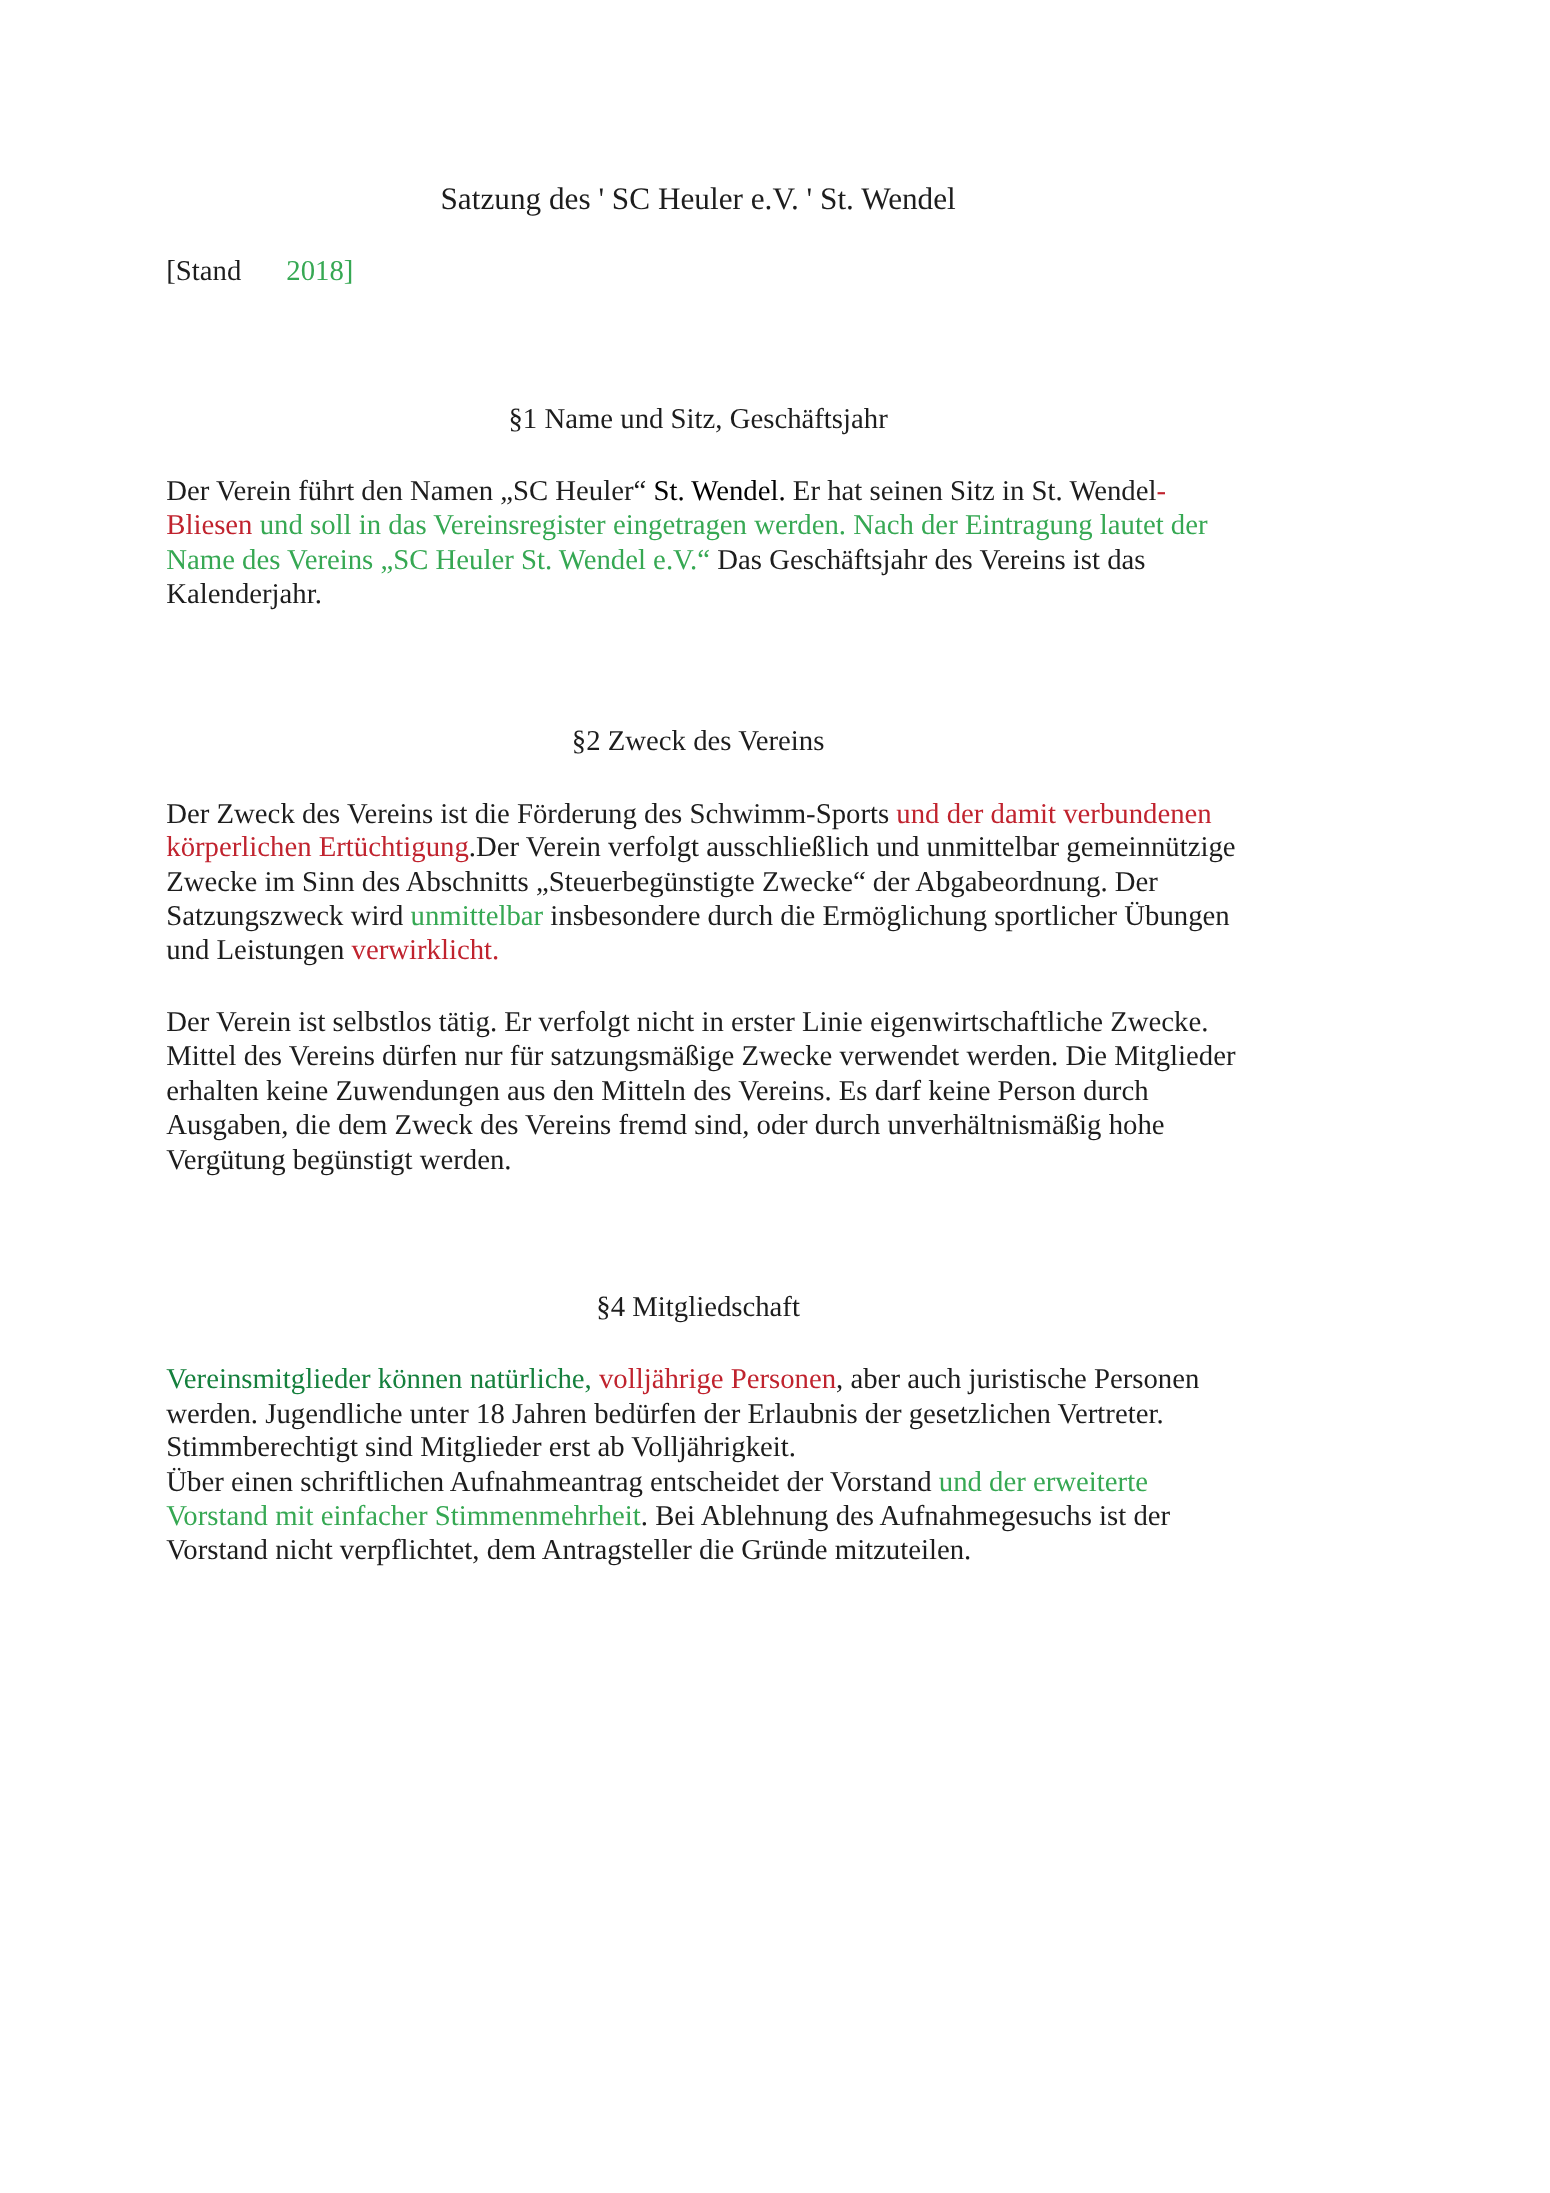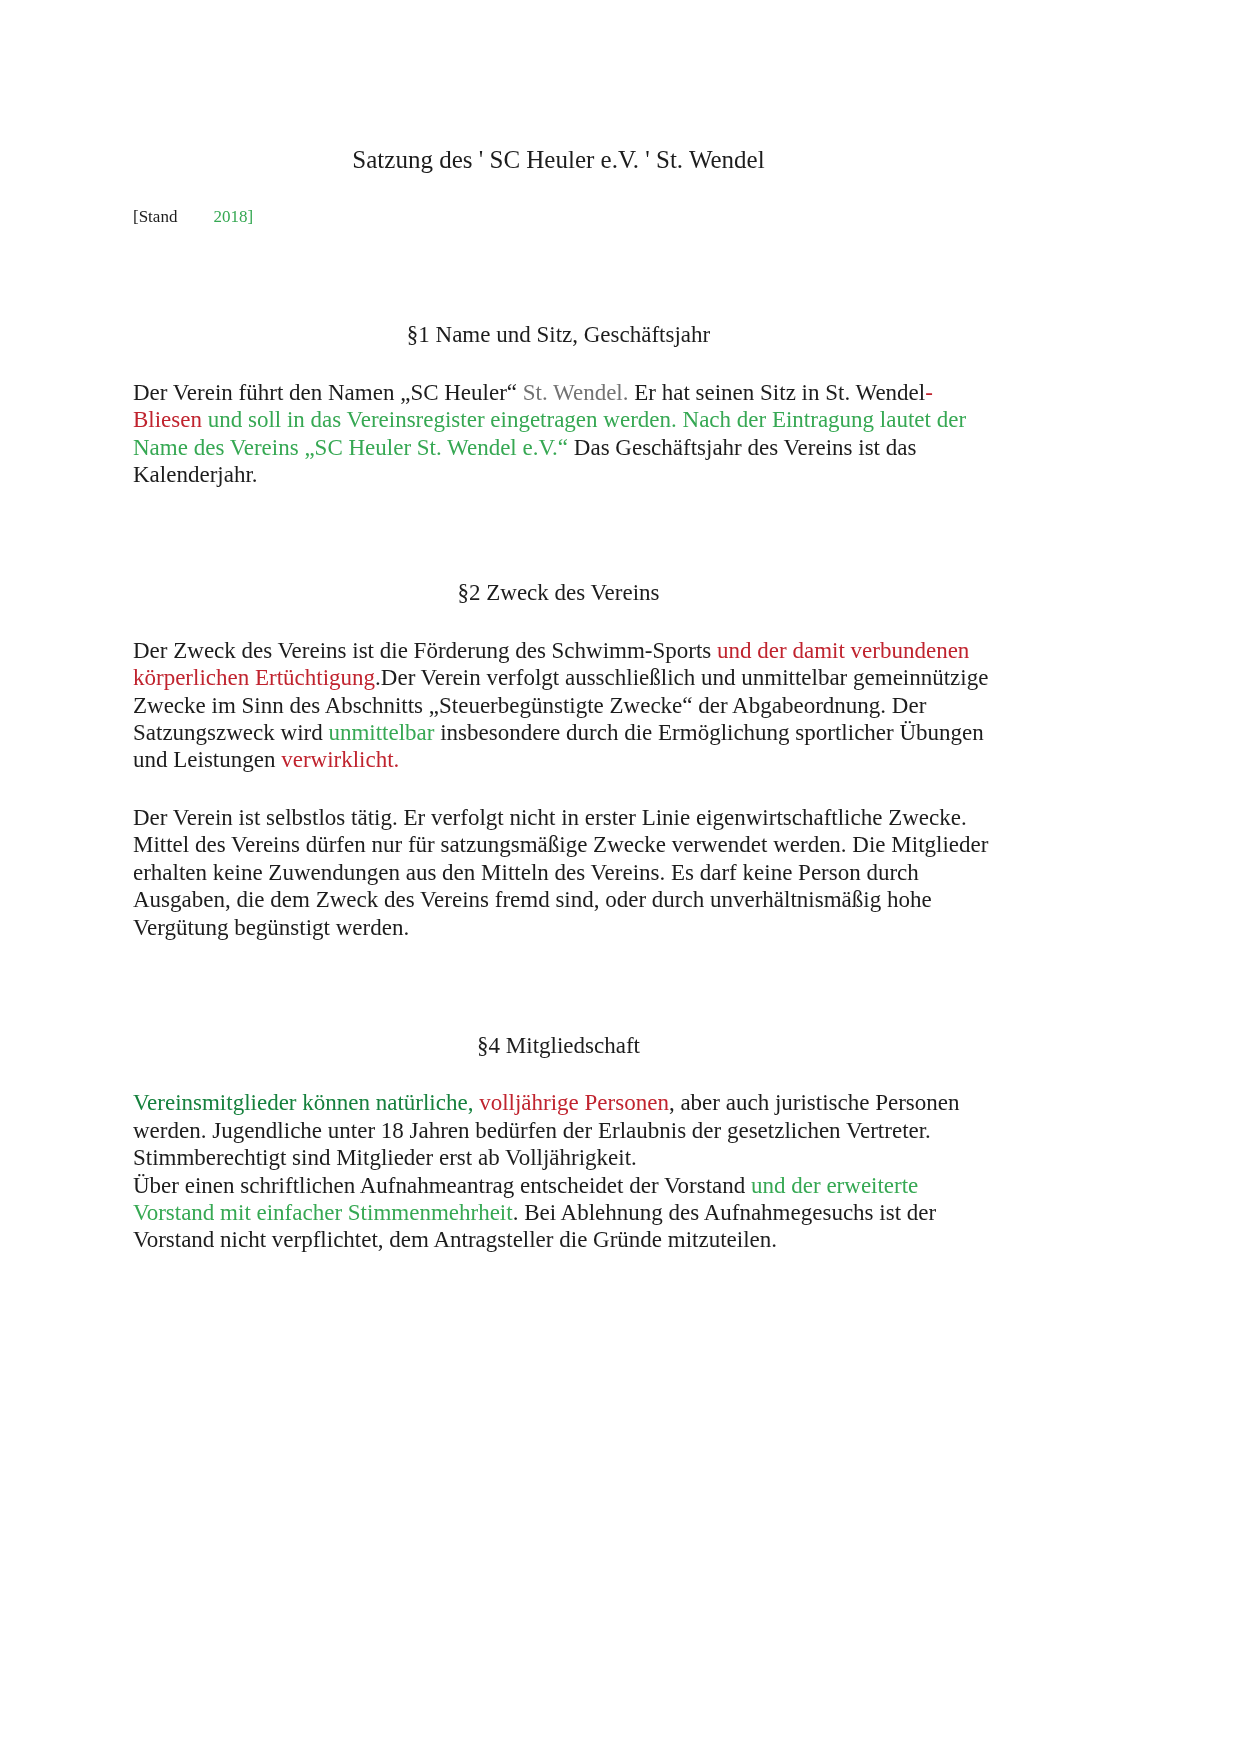--- a/index.html
+++ b/index.html
@@ -25,21 +25,21 @@
     margin: 0;
     padding-top: 145px;
     font-size: 25px;
     font-weight: normal;
     line-height: 30px;
     text-align: center;
     white-space: pre;
   }
   .stand {
     margin: 28px 0 0 0;
-    font-size: 17px;
+    font-size: 23px;
     line-height: 27.4px;
     white-space: pre;
   }
   .stand-year {
     color: var(--green, #36a853);
     margin-left: 36px;
   }
   .heading {
     margin: 91px 0 0 0;
     font-size: 23px;
@@ -60,21 +60,21 @@
 
 <div class="page">
 
   <h1 class="title">Satzung des ' SC Heuler e.V. ' St. Wendel</h1>
 
   <p class="stand"><span>[Stand</span><span class="stand-year">2018]</span></p>
 
   <div id="sections">
   <section class="section">
     <h2 class="heading">§1 Name und Sitz, Geschäftsjahr</h2>
-    <p class="para"><span style="color: rgb(29, 29, 29);">Der Verein führt den Namen „SC Heuler“ </span><span style="color: #737373;">St. Wendel.</span><span style="color: rgb(29, 29, 29);"> Er hat seinen Sitz in St. Wendel</span><span style="color: rgb(192, 35, 46);">-
+    <p class="para"><span style="color: rgb(29, 29, 29);">Der Verein führt den Namen „SC Heuler“ </span><span style="color: #000000;">St. Wendel.</span><span style="color: rgb(29, 29, 29);"> Er hat seinen Sitz in St. Wendel</span><span style="color: rgb(192, 35, 46);">-
 Bliesen</span><span style="color: rgb(54, 168, 83);"> und soll in das Vereinsregister eingetragen werden. Nach der Eintragung lautet der
 Name des Vereins „SC Heuler St. Wendel e.V.“</span><span style="color: rgb(29, 29, 29);"> Das Geschäftsjahr des Vereins ist das
 Kalenderjahr.</span></p>
   </section>
 
   <section class="section">
     <h2 class="heading">§2 Zweck des Vereins</h2>
     <p class="para"><span style="color: rgb(29, 29, 29);">Der Zweck des Vereins ist die Förderung des Schwimm-Sports </span><span style="color: rgb(192, 35, 46);">und der damit verbundenen
 körperlichen Ertüchtigung</span><span style="color: rgb(29, 29, 29);">.Der Verein verfolgt ausschließlich und unmittelbar gemeinnützige
 Zwecke im Sinn des Abschnitts „Steuerbegünstigte Zwecke“ der Abgabeordnung. Der

